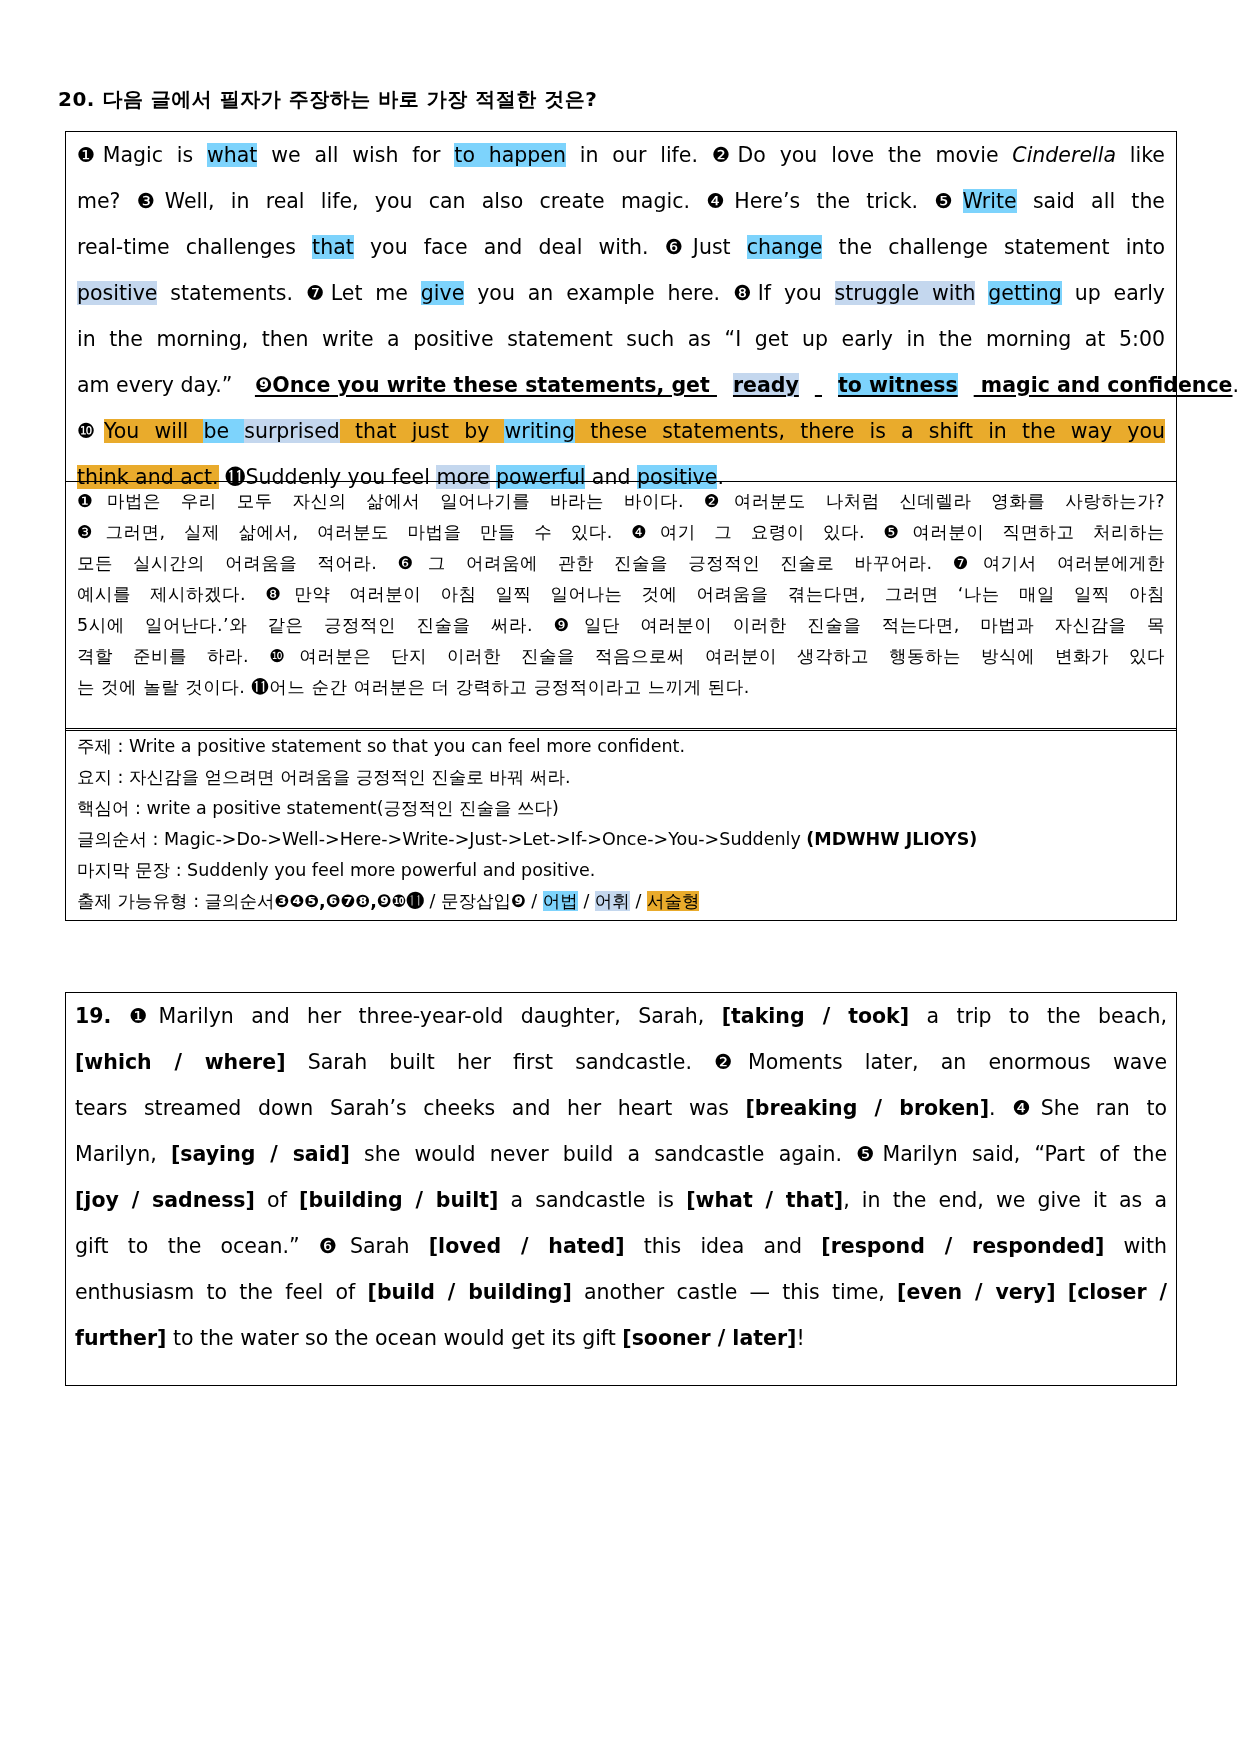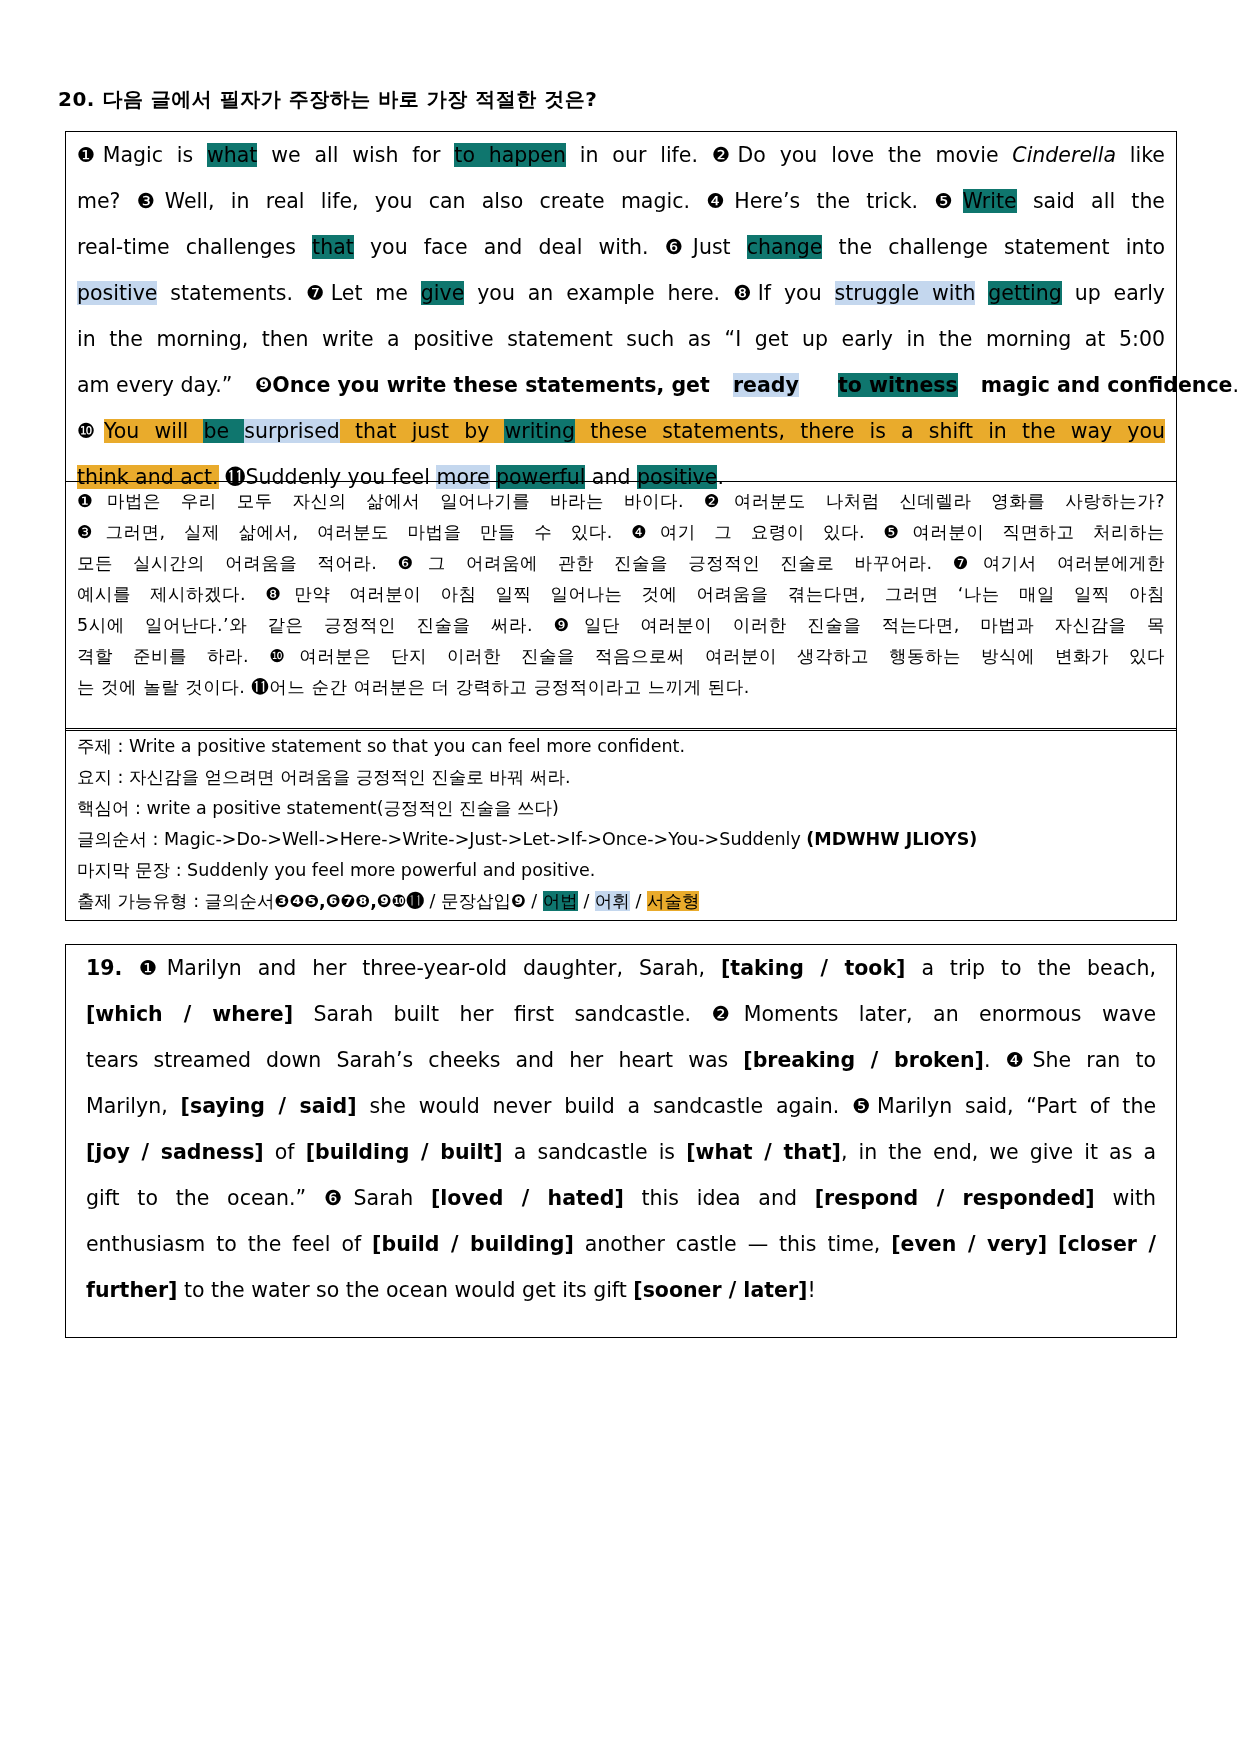--- a/index.html
+++ b/index.html
@@ -5,28 +5,28 @@
   html, body { margin:0; padding:0; background:#ffffff; }
   body { width:1240px; height:1754px; position:relative; font-family:"DejaVu Sans","Liberation Sans",sans-serif; color:#000; }
   .q-title { position:absolute; left:58px; top:86px; font-size:20px; font-weight:bold; letter-spacing:0.5px; }
   .box { position:absolute; left:65px; width:1112px; border:1px solid #000; box-sizing:border-box; }
   .passage { top:131px; height:351px; padding:0 11px; font-size:20.5px; line-height:46px; text-align:justify; text-align-last:justify; }
   .passage .ln { display:block; height:46px; white-space:nowrap; text-align:justify; text-align-last:justify; }
   .translation { top:481px; height:250px; padding:4px 11px 0; font-size:17.5px; line-height:31px; }
   .translation .ln { display:block; height:31px; white-space:nowrap; text-align:justify; text-align-last:justify; letter-spacing:0.5px; }
   .summary { top:728px; height:193px; padding:2px 11px 0; font-size:17.5px; line-height:31px; }
   .summary .ln { display:block; height:31px; white-space:nowrap; }
-  .q19 { top:944px; height:394px; padding:0 20px; font-size:20.5px; line-height:46px; }
+  .q19 { top:992px; height:394px; padding:0 9px; font-size:20.5px; line-height:46px; }
   .q19 .ln { display:block; height:46px; white-space:nowrap; text-align:justify; text-align-last:justify; }
   .q19 .ln.last { text-align-last:left; }
-  .hg { background:#0f766e; }
+  .hg { background:#7dd3fc; }
   .hb { background:#c4d7ee; }
   .ho { background:#e9ab2c; }
   .b  { font-weight:bold; }
-  .u  { text-decoration-thickness:2px; text-underline-offset:3px;margin-left:16px; }
+  .u  { text-decoration:underline; text-decoration-thickness:2px; text-underline-offset:3px;margin-left:16px; }
   .i  { font-style:italic; }
 </style>
 </head>
 <body>
 
 <div class="q-title">20. 다음 글에서 필자가 주장하는 바로 가장 적절한 것은?</div>
 
 <div class="box passage" id="passage">
     <span class="ln"><span>❶Magic is </span><span class="hg">what</span><span> we all wish for </span><span class="hg">to happen</span><span> in our life. ❷Do you love the movie </span><span class="i">Cinderella</span><span> like</span></span>
     <span class="ln"><span>me? ❸Well, in real life, you can also create magic. ❹Here’s the trick. ❺</span><span class="hg">Write</span><span> said all the</span></span>

